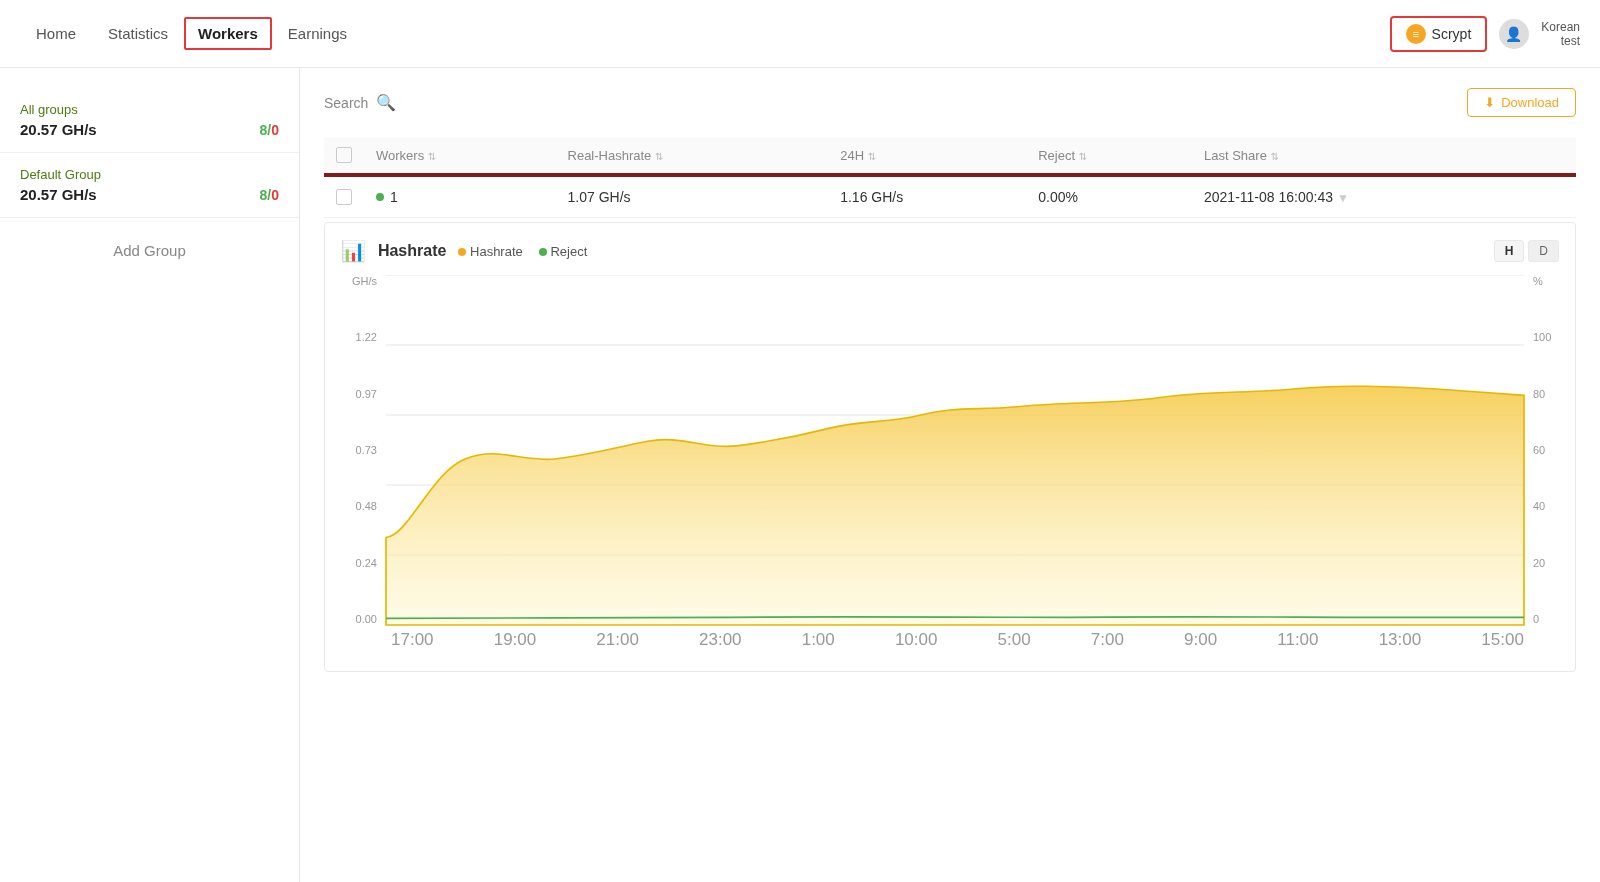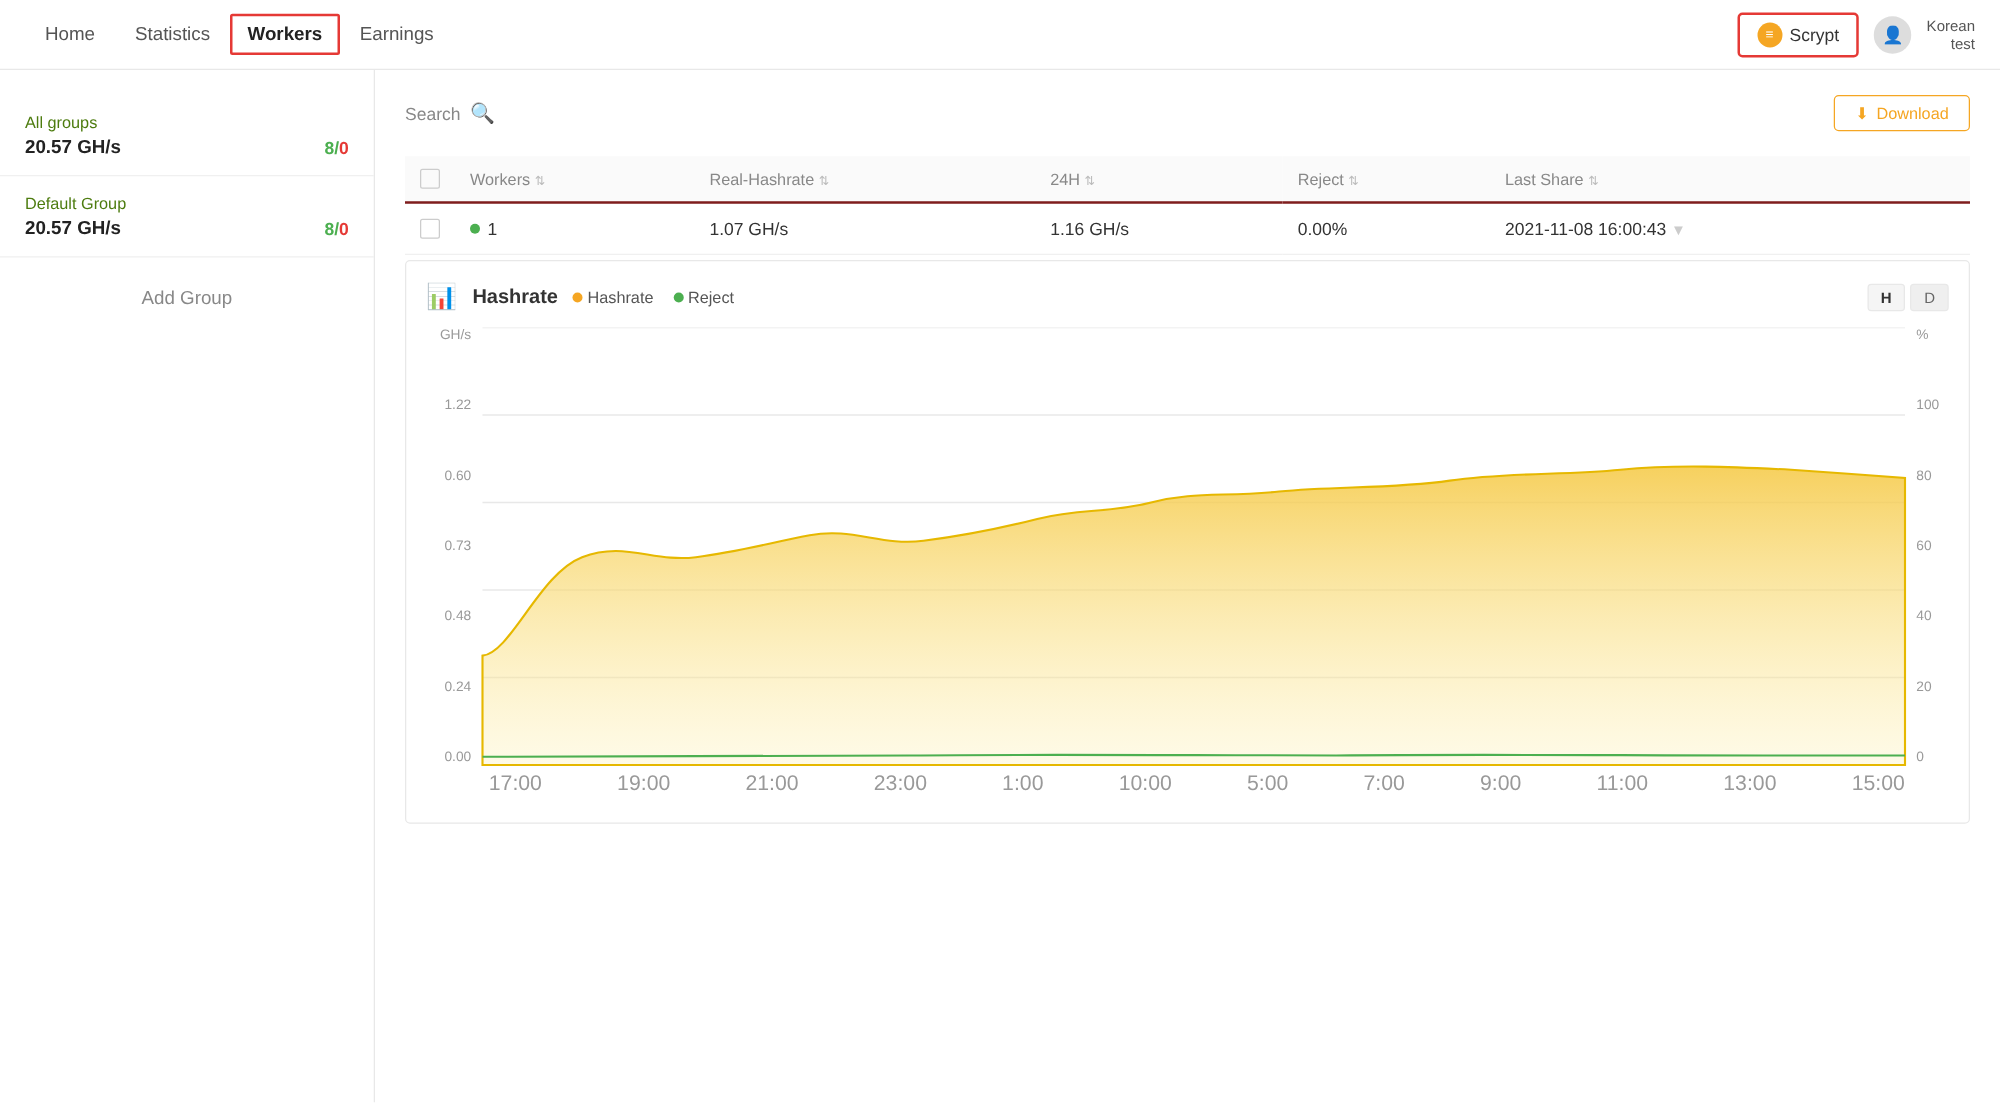--- a/index.html
+++ b/index.html
@@ -3,21 +3,21 @@
   <meta charset="utf-8">
   <style>
     * { box-sizing: border-box; margin: 0; padding: 0; }
     body { font-family: -apple-system, BlinkMacSystemFont, 'Segoe UI', sans-serif; background: #fff; color: #333; font-size: 14px; }
 
     
     .top-nav {
       display: flex; align-items: center;
       border-bottom: 1px solid #e8e8e8;
       padding: 0 20px;
-      height: 56px;
+      height: 68px;
       background: #fff;
     }
     .nav-item {
       padding: 18px 16px;
       cursor: pointer;
       color: #555;
       font-size: 15px;
       white-space: nowrap;
     }
     .nav-item.active {
@@ -131,21 +131,21 @@
       border-radius: 4px;
       cursor: pointer;
       font-size: 13px;
     }
 
     
     .workers-table { width: 100%; border-collapse: collapse; margin-bottom: 0; }
     .workers-table th {
       text-align: left; padding: 10px 12px;
       color: #888; font-weight: 500; font-size: 13px;
-      border-bottom: 2px solid #7f1d1d;
+      border-bottom: 4px solid #7f1d1d;
       background: #fafafa;
     }
     .workers-table td {
       padding: 12px 12px;
       border-bottom: 1px solid #f0f0f0;
       font-size: 14px;
     }
     .checkbox-cell { width: 36px; }
     .checkbox { width: 16px; height: 16px; border: 1px solid #ccc; border-radius: 2px; cursor: pointer; }
     .worker-name { display: flex; align-items: center; gap: 6px; }
@@ -340,21 +340,21 @@
           <button class="period-btn active">H</button>
           <button class="period-btn">D</button>
         </div>
       </div>
 
       <div class="chart-area">
 
         <div class="chart-left-labels">
           <span>GH/s</span>
           <span>1.22</span>
-          <span>0.60</span>
+          <span>0.97</span>
           <span>0.73</span>
           <span>0.48</span>
           <span>0.24</span>
           <span>0.00</span>
         </div>
 
         <div class="chart-right-labels">
           <span>%</span>
           <span>100</span>
           <span>80</span>

